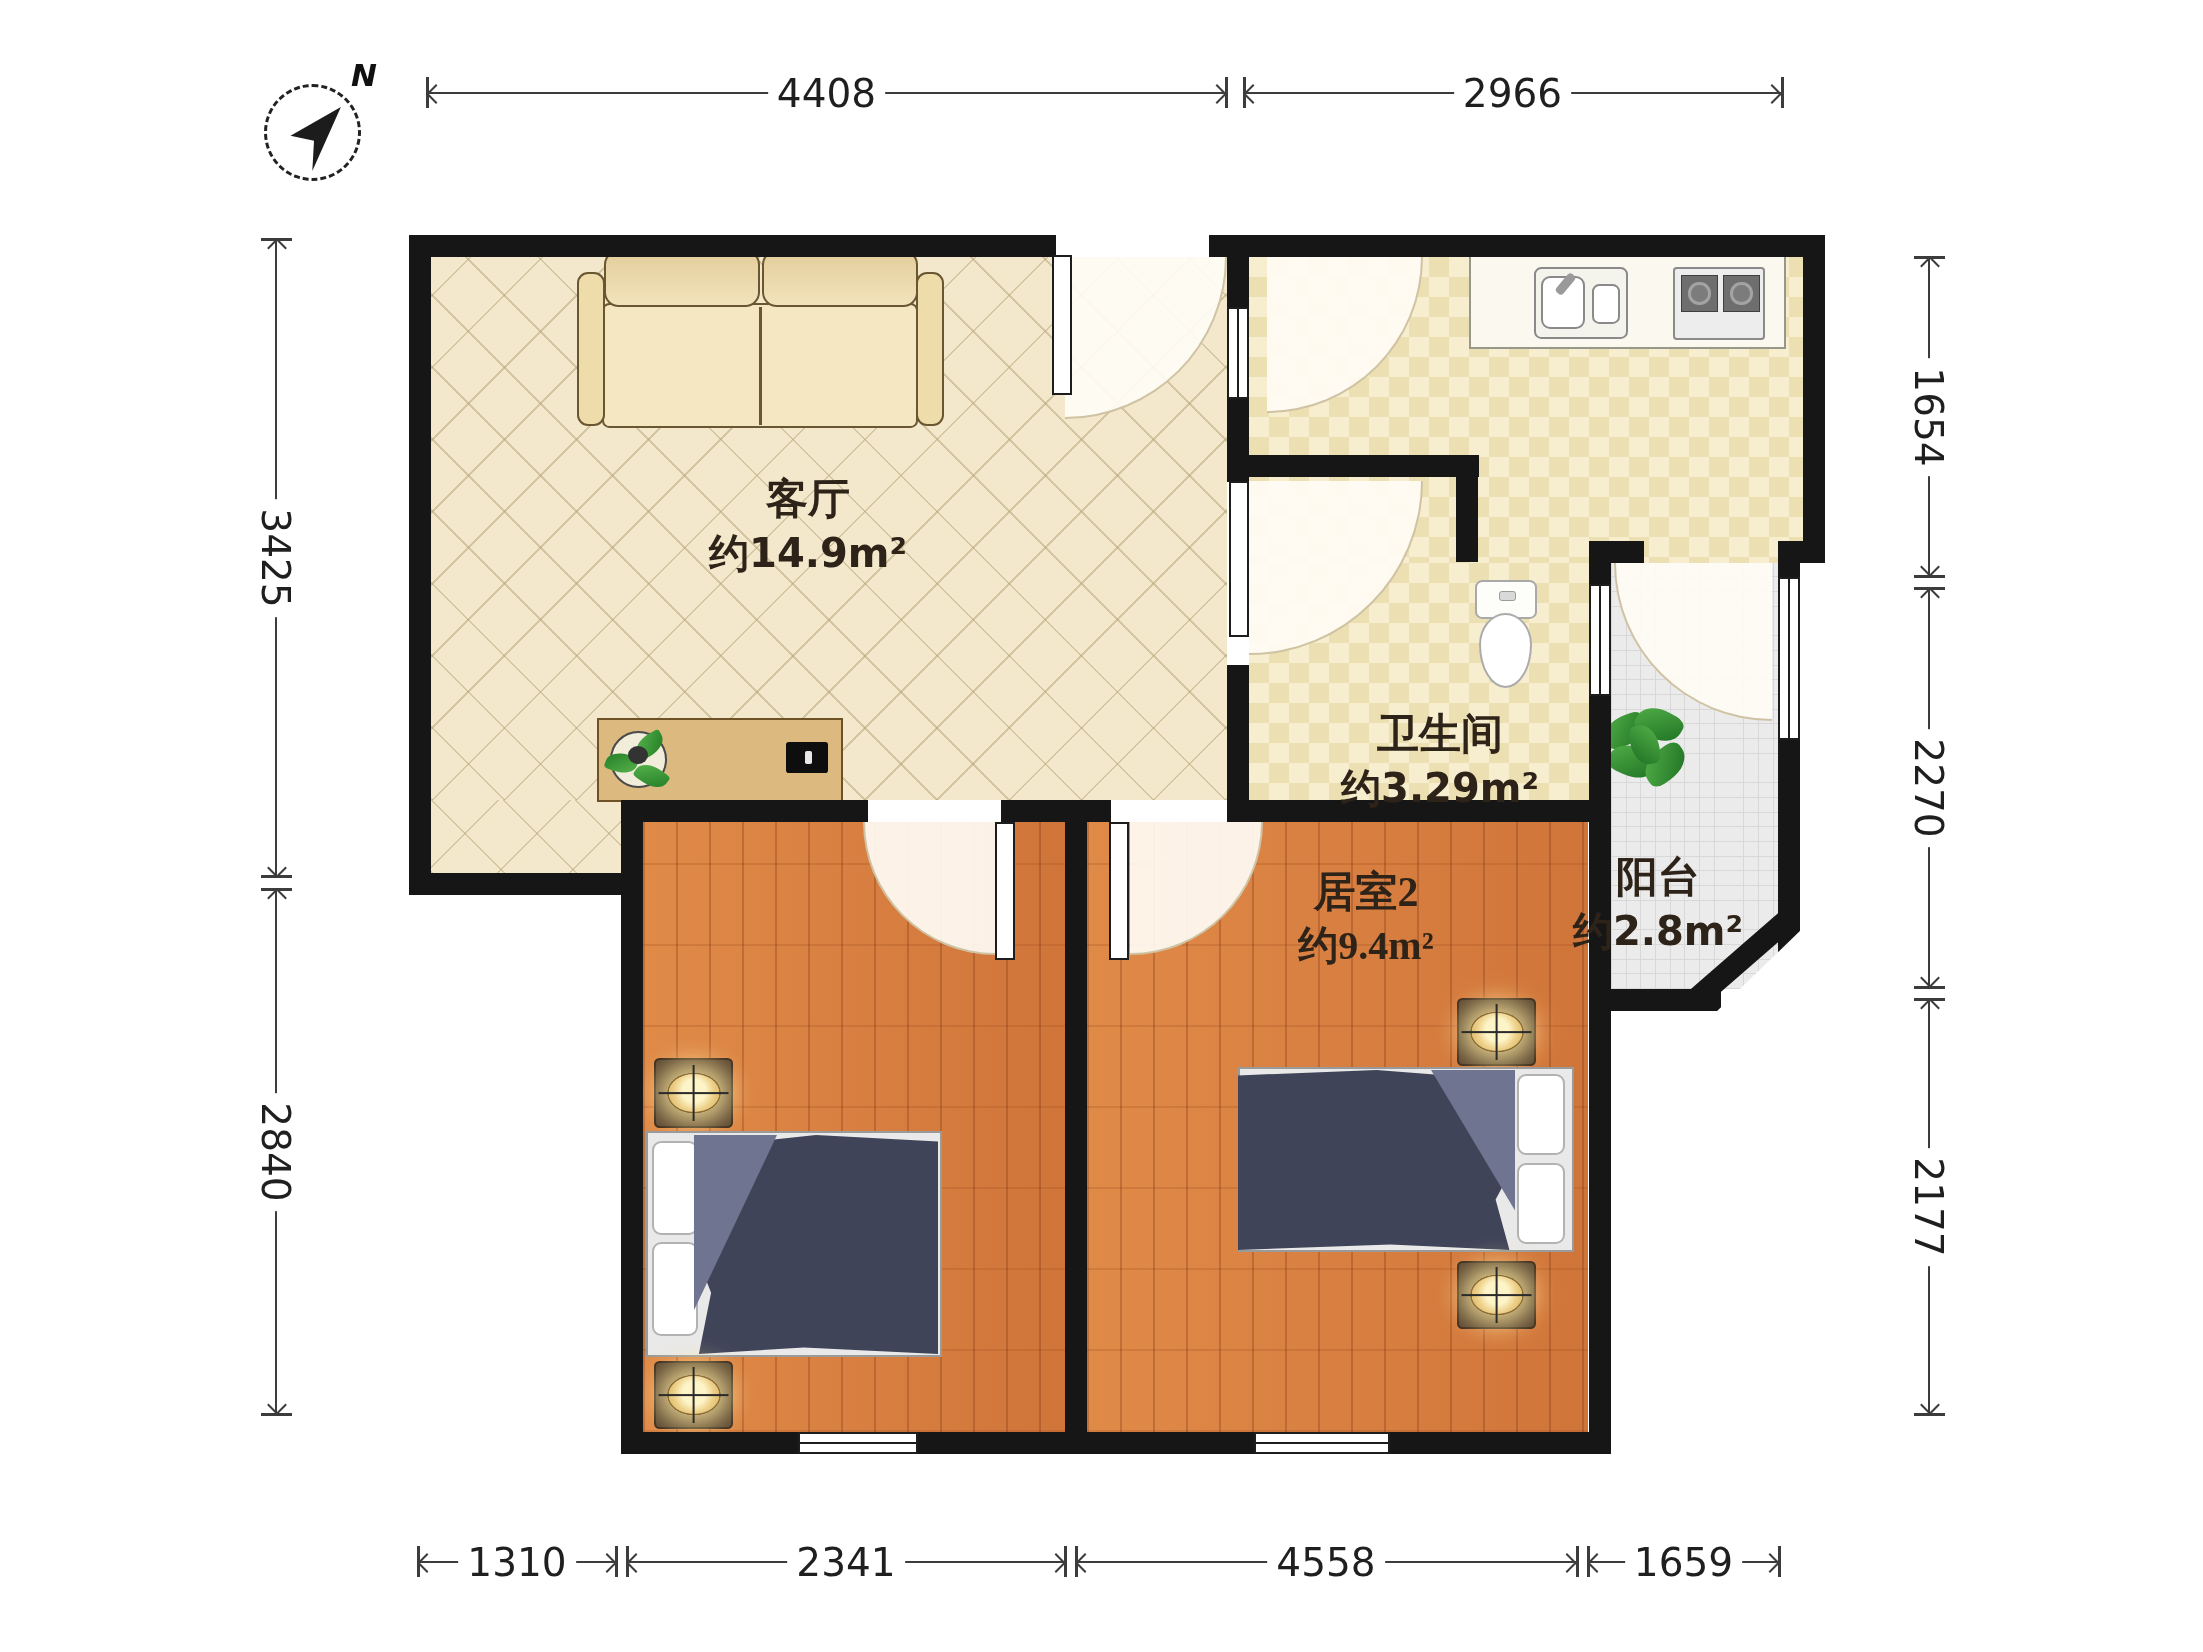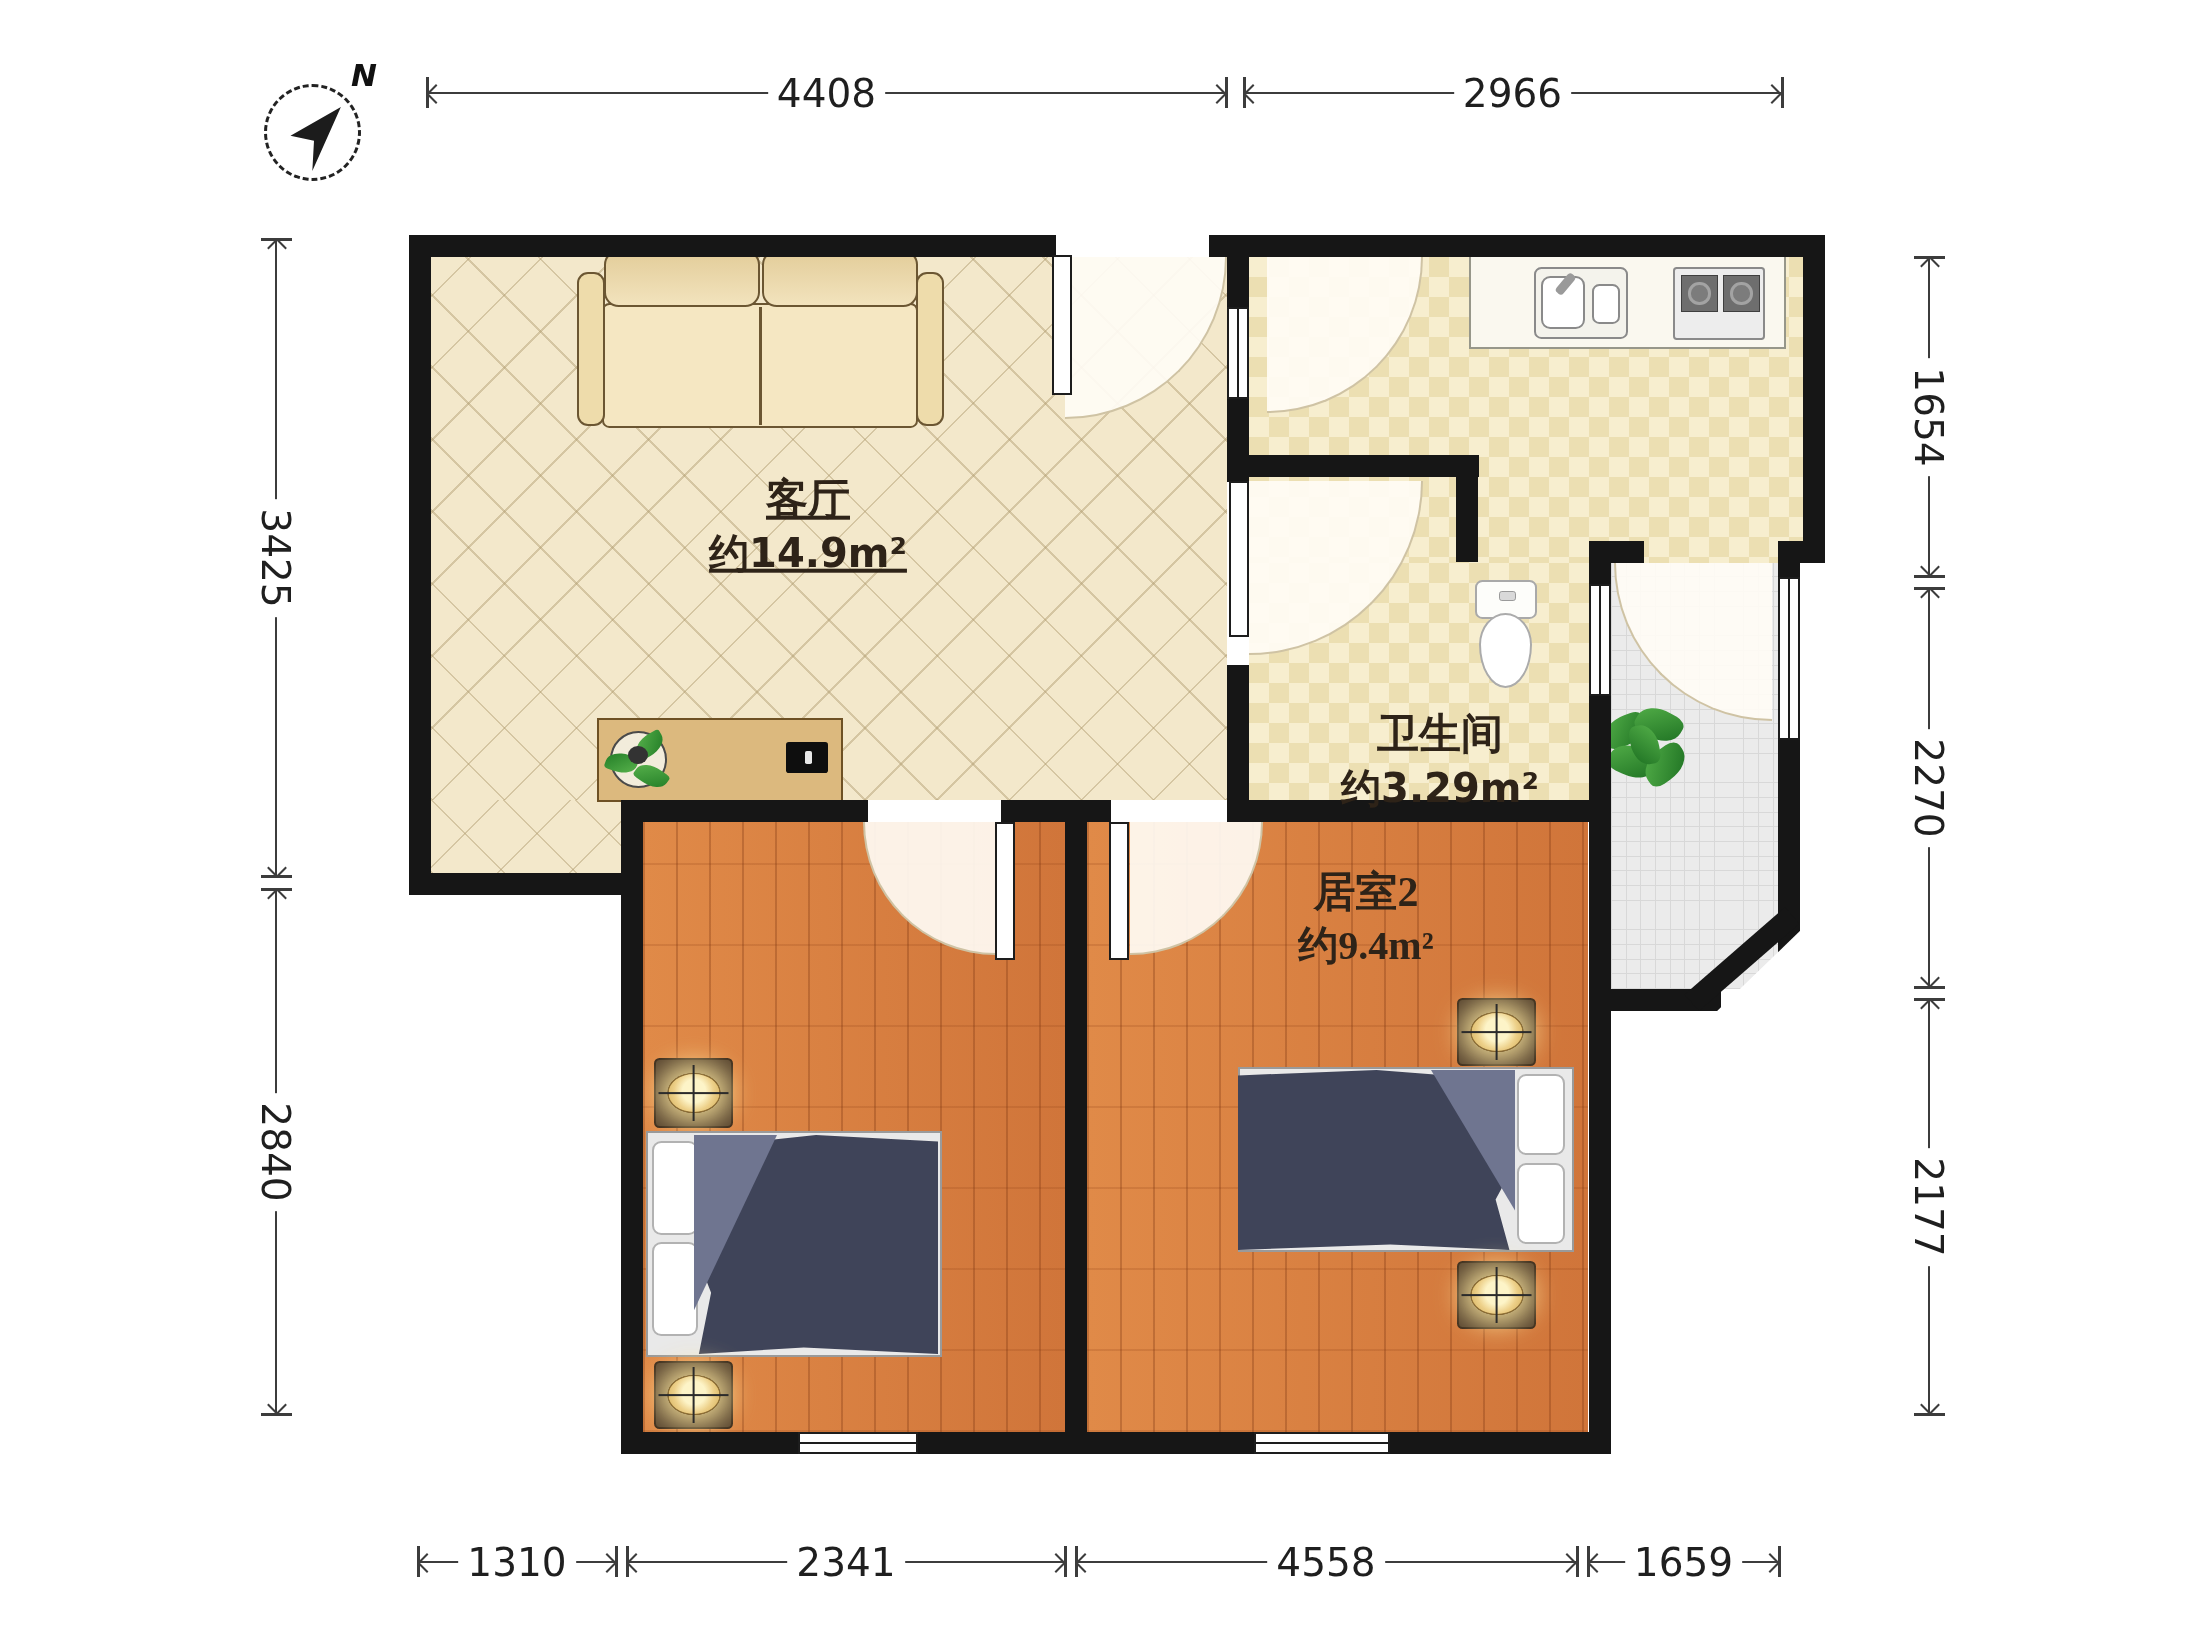--- a/index.html
+++ b/index.html
@@ -228,31 +228,35 @@
   <div class="window window-h" style="left:798px;top:1432px;width:120px;height:22px;"></div>
   <div class="window window-h" style="left:1254px;top:1432px;width:136px;height:22px;"></div>
   <div class="window window-v" style="left:1227px;top:307px;width:22px;height:92px;"></div>
   <div class="window window-v" style="left:1589px;top:584px;width:22px;height:112px;"></div>
   <div class="window window-v" style="left:1778px;top:577px;width:22px;height:163px;"></div>
   <div class="door-leaf" style="left:1052px;top:255px;width:20px;height:140px;"></div>
   <div class="door-leaf" style="left:1229px;top:481px;width:20px;height:156px;"></div>
   <div class="door-leaf" style="left:995px;top:822px;width:20px;height:138px;"></div>
   <div class="door-leaf" style="left:1109px;top:822px;width:20px;height:138px;"></div>
 
-  <div class="room-label" style="left:808px;top:525px;text-decoration:underline;">
+  <div class="room-label" style="left:808px;top:525px;">
     <span class="room-name">客厅</span>
     <span class="room-area">约14.9m²</span>
   </div>
   <div class="room-label" style="left:1440px;top:760px;">
     <span class="room-name">卫生间</span>
     <span class="room-area">约3.29m²</span>
   </div>
   <div class="room-label" style="left:1366px;top:918px;font-family:Liberation Serif, serif;">
     <span class="room-name">居室2</span>
     <span class="room-area">约9.4m²</span>
+  </div>
+  <div class="room-label" style="left:1658px;top:903px;">
+    <span class="room-name">阳台</span>
+    <span class="room-area">约2.8m²</span>
   </div>
 
   <div class="dim-h" style="left:427px;top:92px;width:799px;">
     <span class="dim-label">4408</span>
   </div>
   <div class="dim-h" style="left:1244px;top:92px;width:537px;">
     <span class="dim-label">2966</span>
   </div>
   <div class="tickv" style="left:426px;top:77px;"></div>
   <div class="tickv" style="left:1225px;top:77px;"></div>

